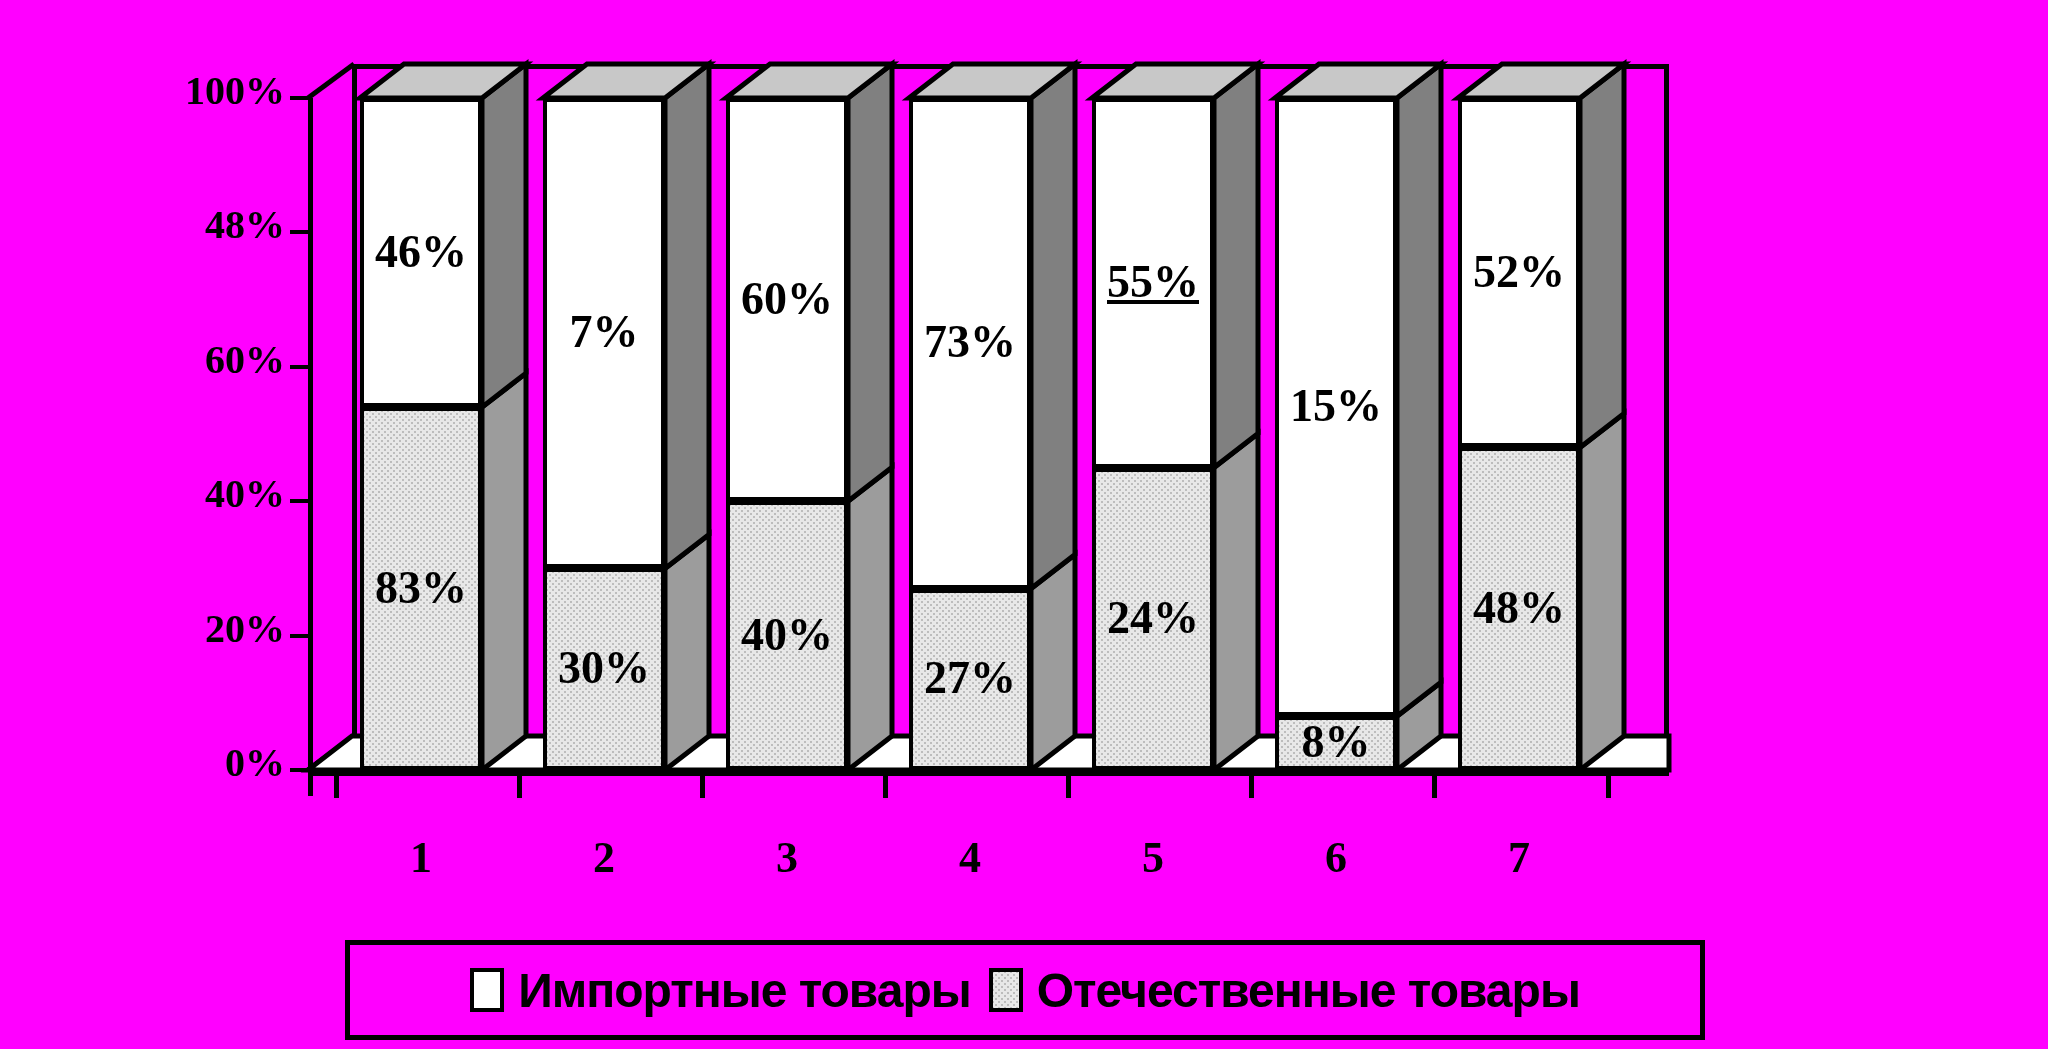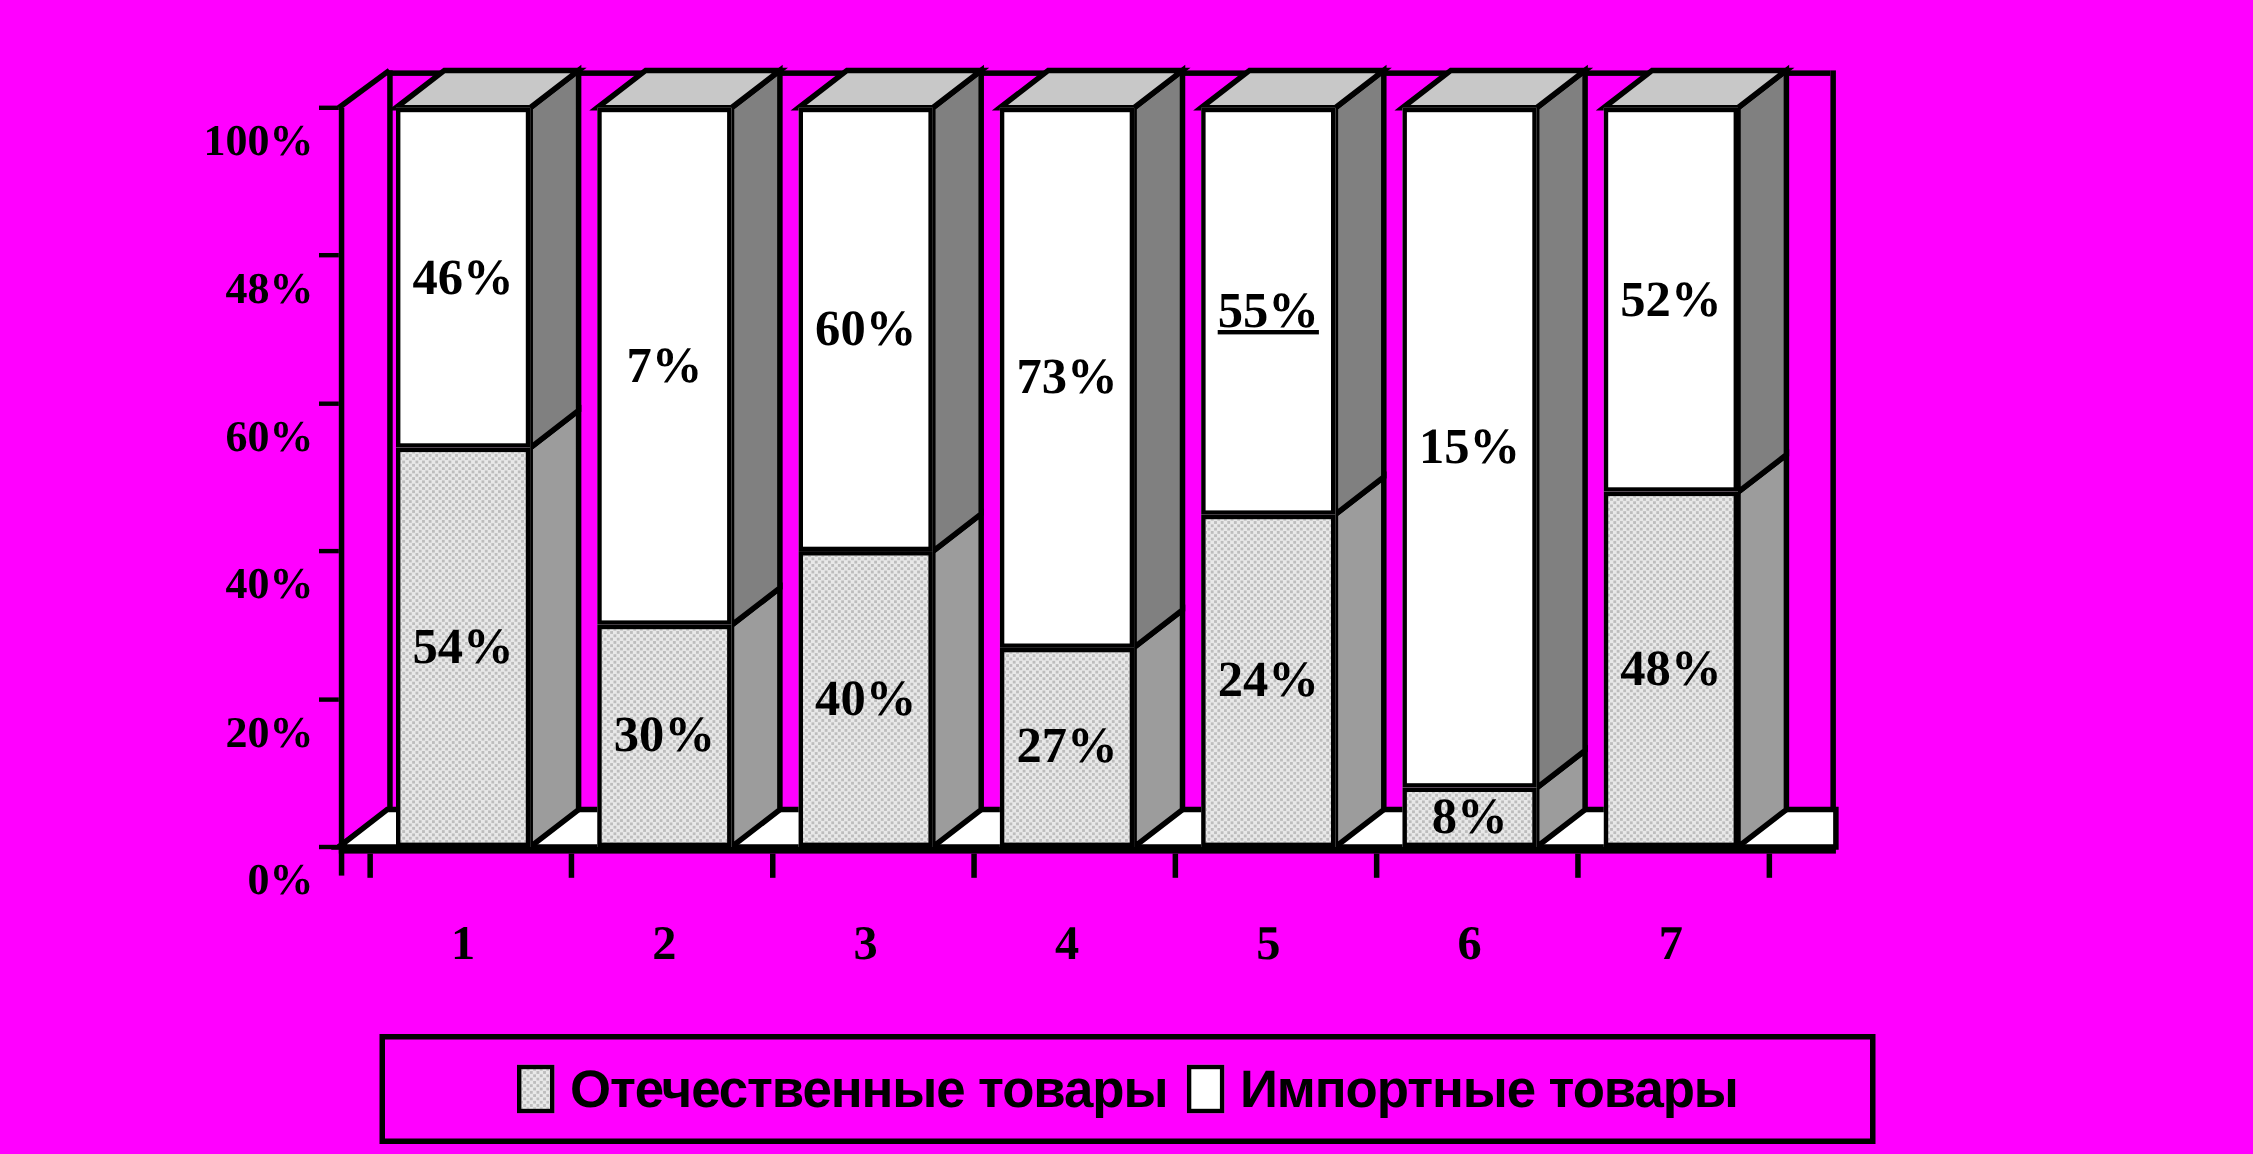--- a/index.html
+++ b/index.html
@@ -15,21 +15,20 @@
   
   .ylab{
     position:absolute;
     font-weight:bold;
     font-size:40px;
     color:#000;
     text-align:right;
     white-space:nowrap;
     line-height:1;
     font-family:"Liberation Serif", serif;
-    margin-top:37px;
   }
   .ytick{position:absolute;background:#000;height:4px;width:18px;}
 
   
   .xlab{
     position:absolute;
     font-weight:bold;
     font-size:44px;
     color:#000;
     text-align:center;
@@ -138,21 +137,21 @@
       <div class="xtick" style="left:1606px;top:776px;"></div>
       <div class="bar" style="left:0;top:0;">
         <svg style="position:absolute;left:0;top:0;width:2048px;height:1049px;pointer-events:none;">
           <polygon points="482,407.12 526,373.12 526,736 482,770" fill="#9C9C9C" stroke="#000" stroke-width="5"></polygon>
           <polygon points="482,98 526,64 526,373.12 482,407.12" fill="#808080" stroke="#000" stroke-width="5"></polygon>
           <polygon points="360,98 404,64 526,64 482,98" fill="#C8C8C8" stroke="#000" stroke-width="5"></polygon>
         </svg>
         <div class="seg seg-imp" style="left:360px;top:98px;width:122px;height:309.12px;"></div>
         <div class="seg seg-dom" style="left:360px;top:407.12px;width:122px;height:362.88px;"></div>
         <div class="vlab" style="left:336px;top:228.56px;width:170px;">46%</div>
-        <div class="vlab" style="left:336px;top:564.56px;width:170px;">54%</div>
+        <div class="vlab" style="left:336px;top:564.56px;width:170px;">83%</div>
       </div>
       <div class="bar" style="left:0;top:0;">
         <svg style="position:absolute;left:0;top:0;width:2048px;height:1049px;pointer-events:none;">
           <polygon points="665,568.4 709,534.4 709,736 665,770" fill="#9C9C9C" stroke="#000" stroke-width="5"></polygon>
           <polygon points="665,98 709,64 709,534.4 665,568.4" fill="#808080" stroke="#000" stroke-width="5"></polygon>
           <polygon points="543,98 587,64 709,64 665,98" fill="#C8C8C8" stroke="#000" stroke-width="5"></polygon>
         </svg>
         <div class="seg seg-imp" style="left:543px;top:98px;width:122px;height:470.4px;"></div>
         <div class="seg seg-dom" style="left:543px;top:568.4px;width:122px;height:201.6px;"></div>
         <div class="vlab" style="left:519px;top:309.2px;width:170px;">7%</div>
@@ -221,23 +220,23 @@
       <div class="xlab" style="left:696px;top:832px;width:182px;">3</div>
       <div class="xlab" style="left:879px;top:832px;width:182px;">4</div>
       <div class="xlab" style="left:1062px;top:832px;width:182px;">5</div>
       <div class="xlab" style="left:1245px;top:832px;width:182px;">6</div>
       <div class="xlab" style="left:1428px;top:832px;width:182px;">7</div>
     </div>
 
   <div class="legend-box" id="legend" style="left: 345px; top: 940px; width: 1360px; height: 100px;">
     <div class="legend-row">
       <div class="legend-item">
+        <span class="swatch sw-imp"></span>
+        <span class="legend-text">Импортные товары</span>
+      </div>
+      <div class="legend-item">
         <span class="swatch sw-dom"></span>
         <span class="legend-text">Отечественные товары</span>
       </div>
-      <div class="legend-item">
-        <span class="swatch sw-imp"></span>
-        <span class="legend-text">Импортные товары</span>
-      </div>
     </div>
   </div>
 
 </div>
 
 </body></html>

